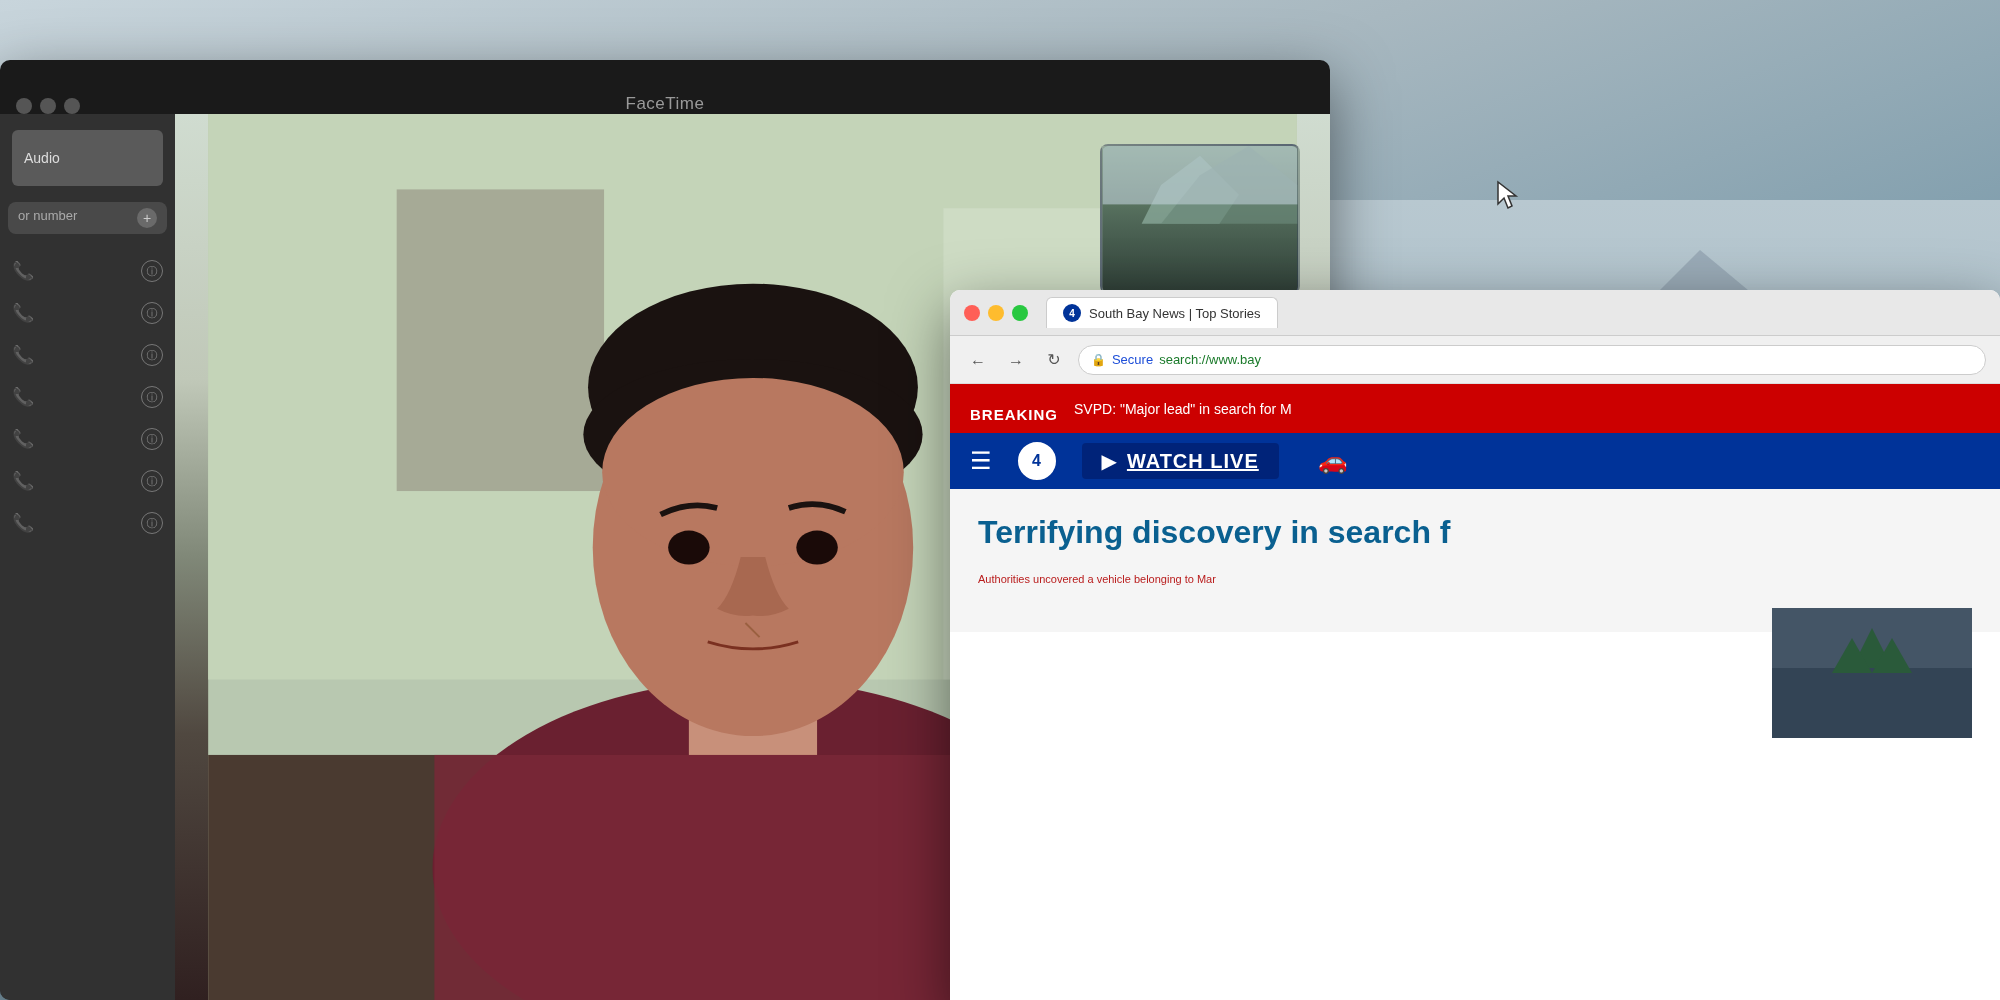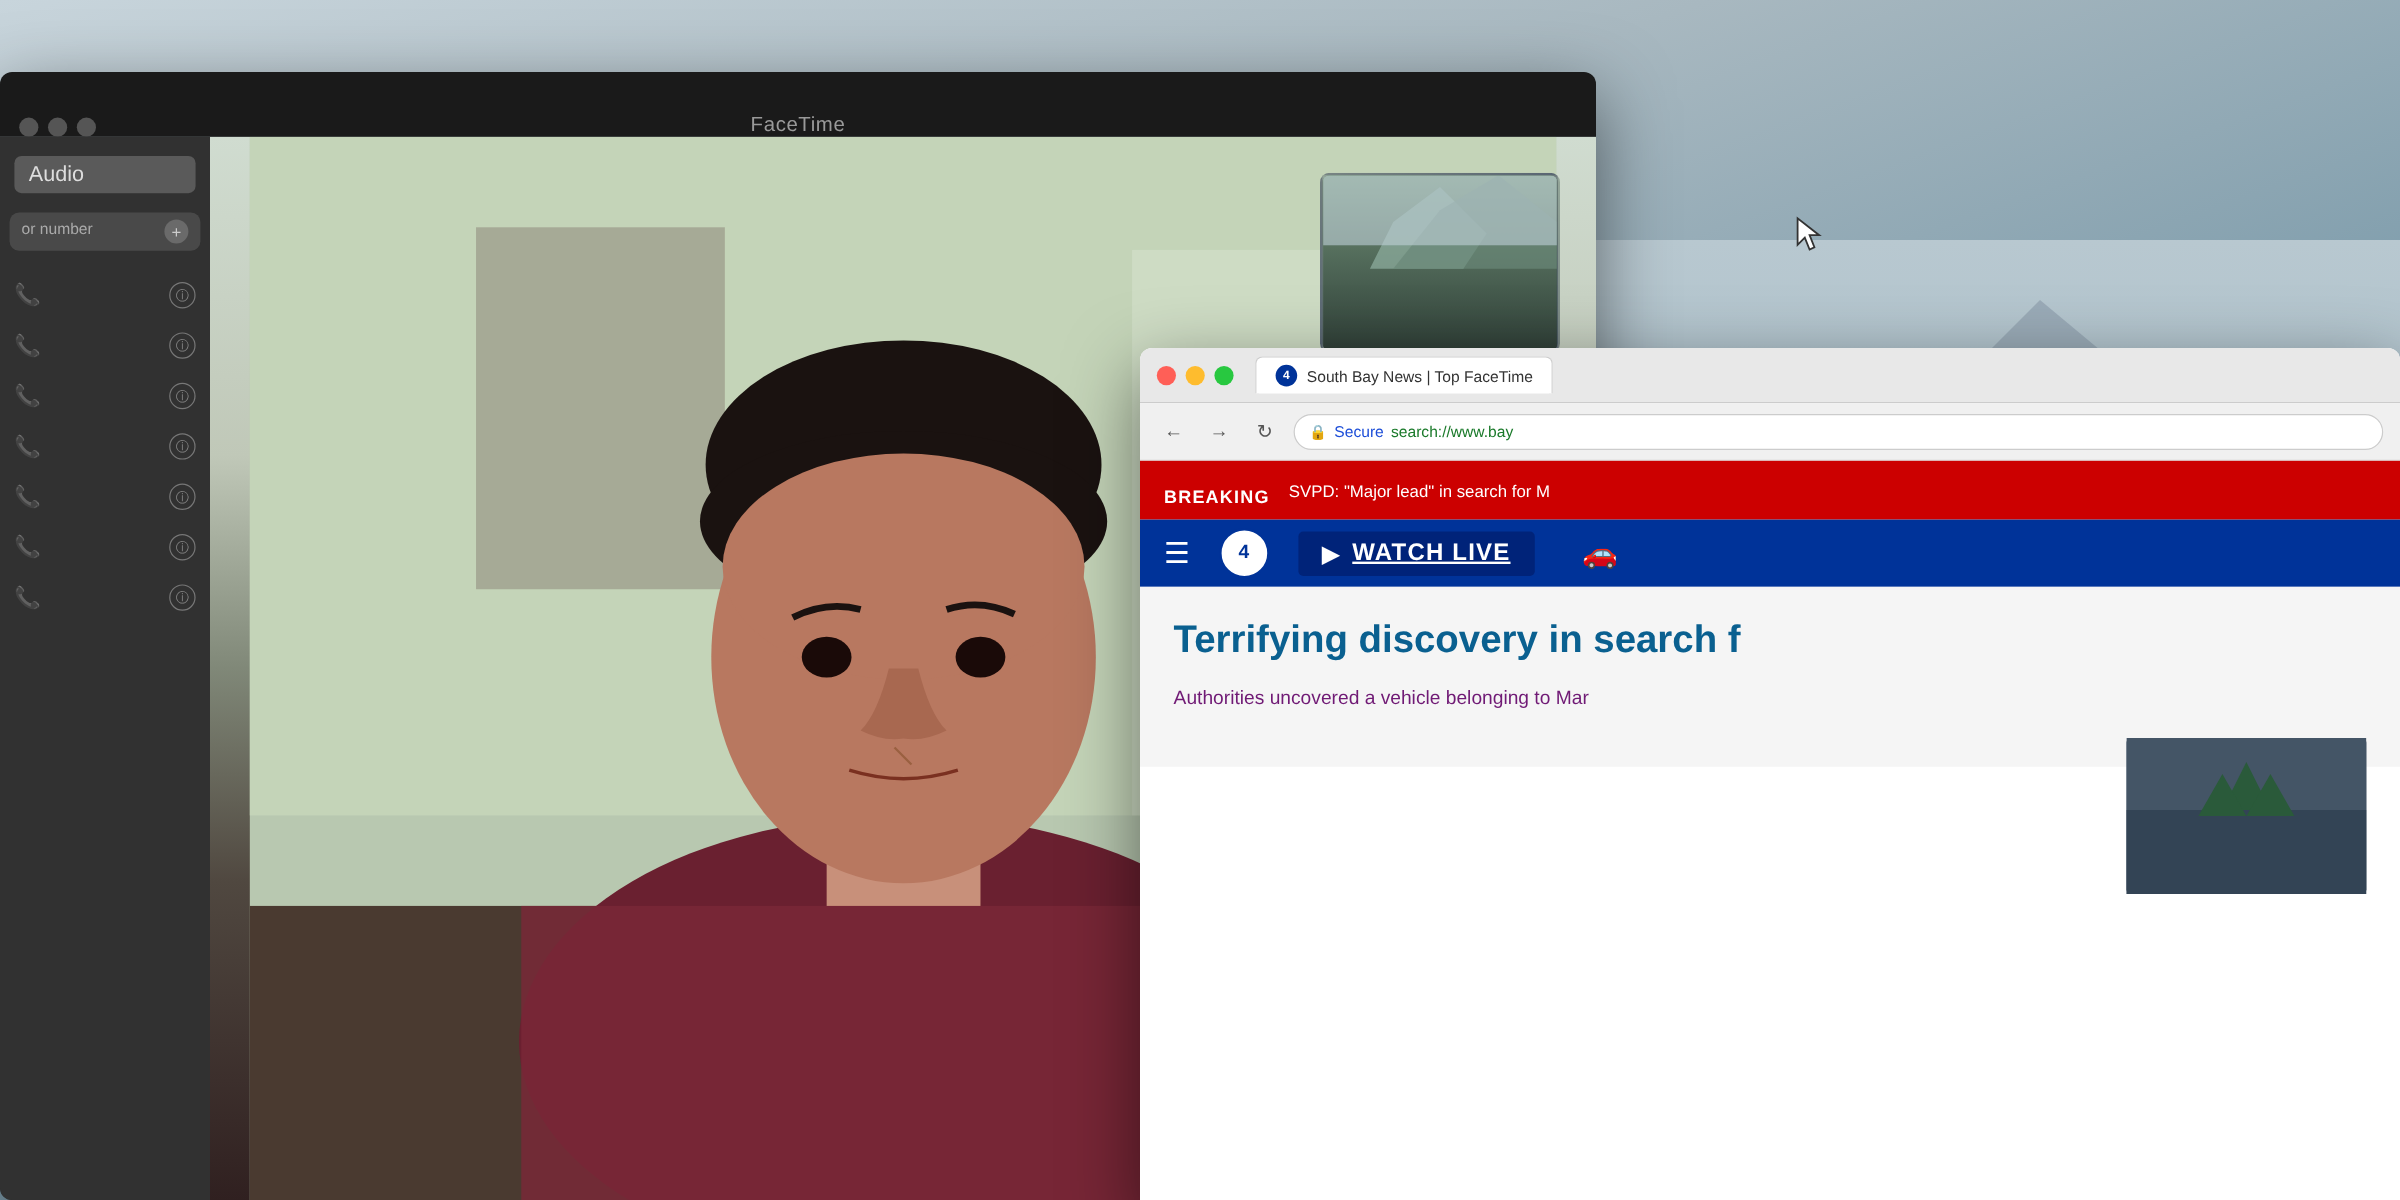--- a/index.html
+++ b/index.html
@@ -80,23 +80,23 @@
       background: rgba(50,50,50,0.95);
       height: 100%;
       flex-shrink: 0;
       padding-top: 16px;
     }
 
     .sidebar-audio-btn {
       margin: 0 12px 16px 12px;
       background: #5a5a5a;
       border-radius: 6px;
-      padding: 5px 12px;
+      padding: 20px 12px;
       color: #ddd;
-      font-size: 18px;
+      font-size: 14px;
     }
 
     .sidebar-search {
       margin: 0 8px 16px 8px;
       background: rgba(80,80,80,0.8);
       border-radius: 8px;
       padding: 6px 10px;
       display: flex;
       align-items: flex-start;
       gap: 6px;
@@ -374,22 +374,22 @@
 
     .news-headline {
       color: #0a6090;
       font-size: 32px;
       font-weight: 700;
       line-height: 1.2;
       margin-bottom: 12px;
     }
 
     .news-subtext {
-      color: #701a75;
-      font-size: 16px;
+      color: #b91c1c;
+      font-size: 11px;
       line-height: 1.5;
       margin-bottom: 20px;
       margin-top: 20px;
     }
 
     .news-thumbnail {
       width: 200px;
       height: 130px;
       background: linear-gradient(135deg, #556677, #334455);
       border-radius: 4px;
@@ -558,21 +558,21 @@
 
   <div class="browser-titlebar">
     <div class="btn-circle browser-btn-close"></div>
     <div class="btn-circle browser-btn-minimize"></div>
     <div class="btn-circle browser-btn-maximize"></div>
 
     <div class="browser-tab">
       <div class="tab-icon">
         <span>4</span>
       </div>
-      <span>South Bay News | Top FaceTime</span>
+      <span>South Bay News | Top Stories</span>
     </div>
   </div>
 
   <div class="browser-toolbar">
     <div class="nav-btn">←</div>
     <div class="nav-btn">→</div>
     <div class="nav-btn">↻</div>
 
     <div class="address-bar">
       <span class="secure-icon">🔒</span>

